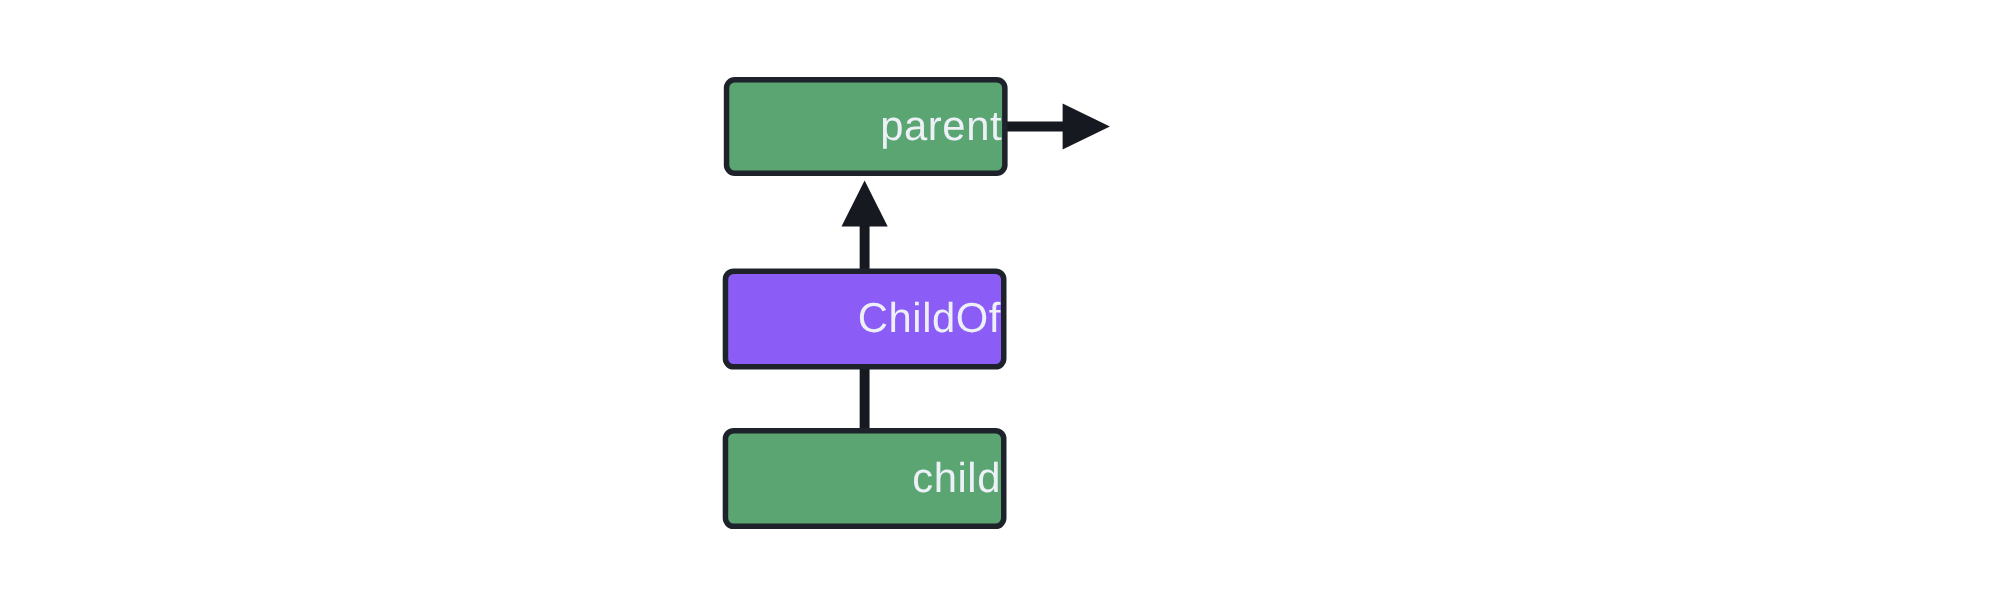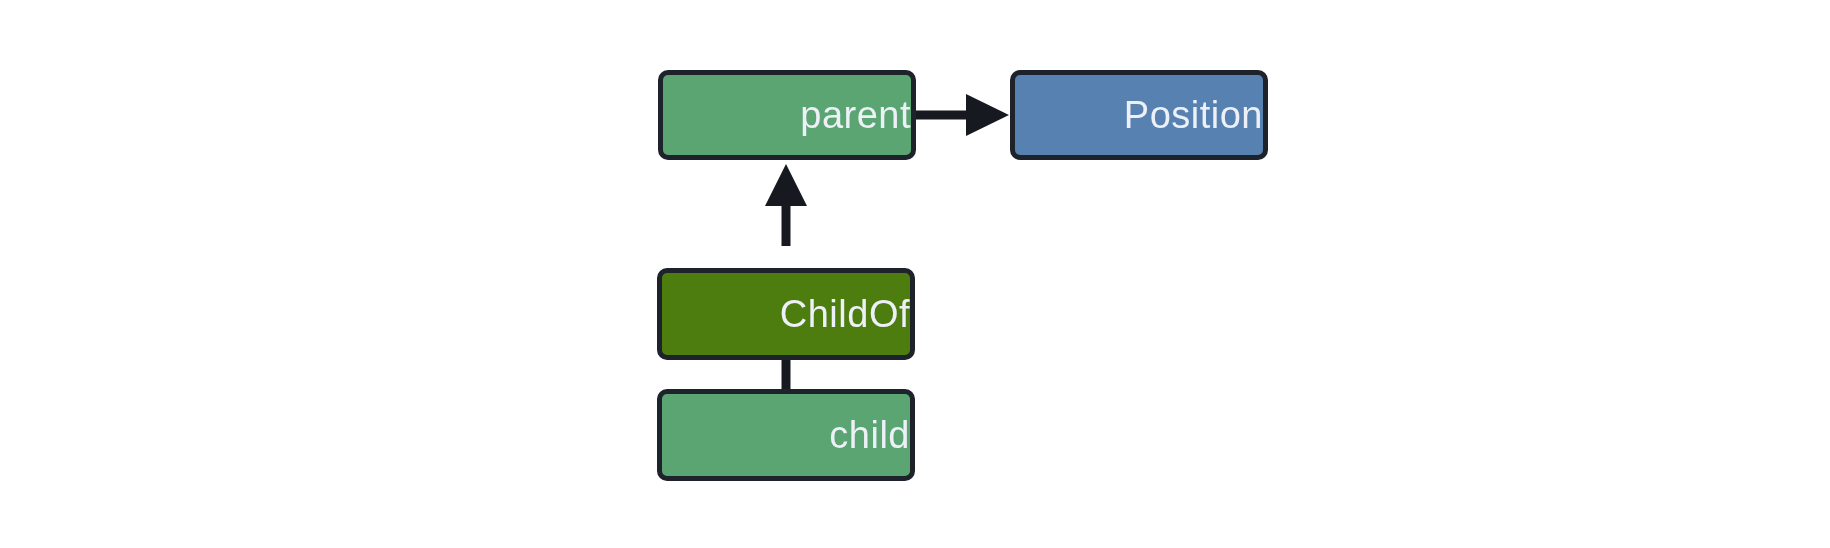--- a/index.html
+++ b/index.html
@@ -62,25 +62,22 @@
 
     <g>
       <line x1="786" y1="390" x2="786" y2="334" stroke-width="9" style="stroke: rgb(22, 25, 31);"></line>
     </g>
   </svg>
 
   <div class="node" id="node-parent" style="background-color: rgb(90, 165, 114); border-color: rgb(29, 34, 43); color: rgb(237, 241, 247);">
     <span>parent</span>
   </div>
 
-  <div class="node" id="node-position" style="background-color: rgb(86, 129, 177); border-color: rgb(29, 34, 43); color: rgb(237, 241, 247);">
-    <span>Position</span>
-  </div>
 
-  <div class="node" id="node-childof" style="background-color: #4d7c0f; border-color: rgb(29, 34, 43); color: rgb(237, 241, 247); margin-top: 24px;">
+  <div class="node" id="node-childof" style="background-color: #8b5cf6; border-color: rgb(29, 34, 43); color: rgb(237, 241, 247);">
     <span>ChildOf</span>
   </div>
 
   <div class="node" id="node-child" style="background-color: rgb(90, 165, 114); border-color: rgb(29, 34, 43); color: rgb(237, 241, 247); padding-left: 40px;">
     <span>child</span>
   </div>
 
 </div>
 
 </body></html>

